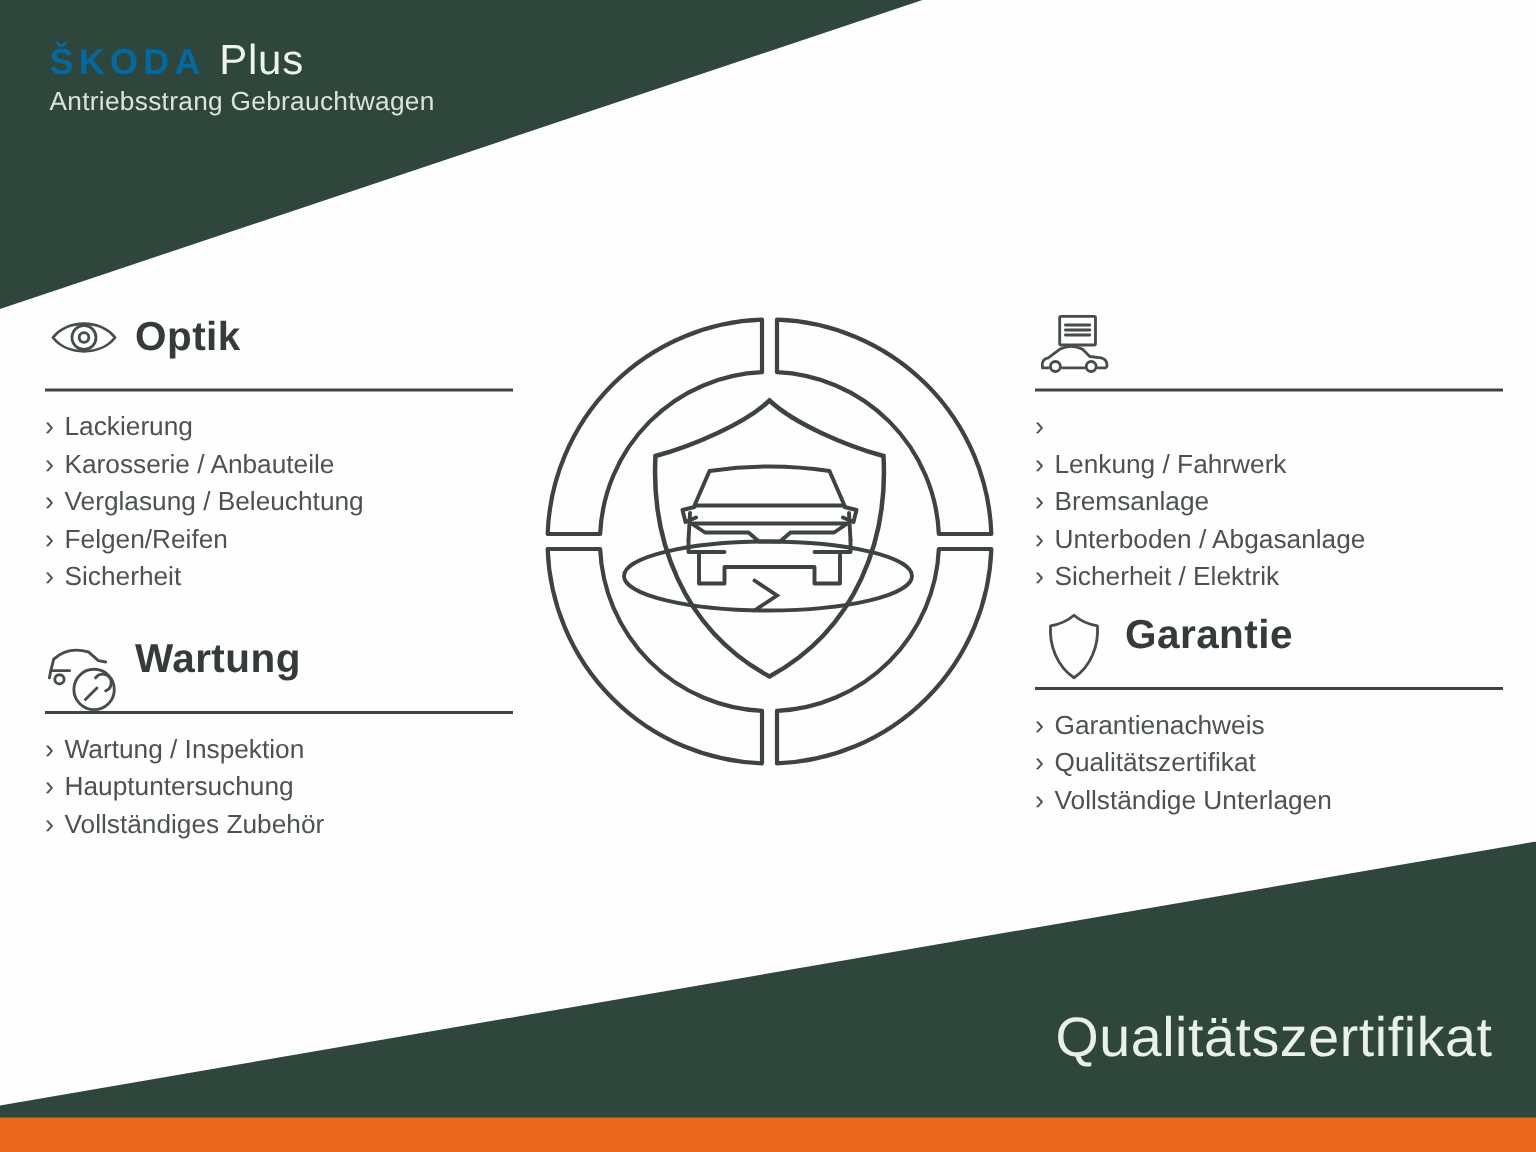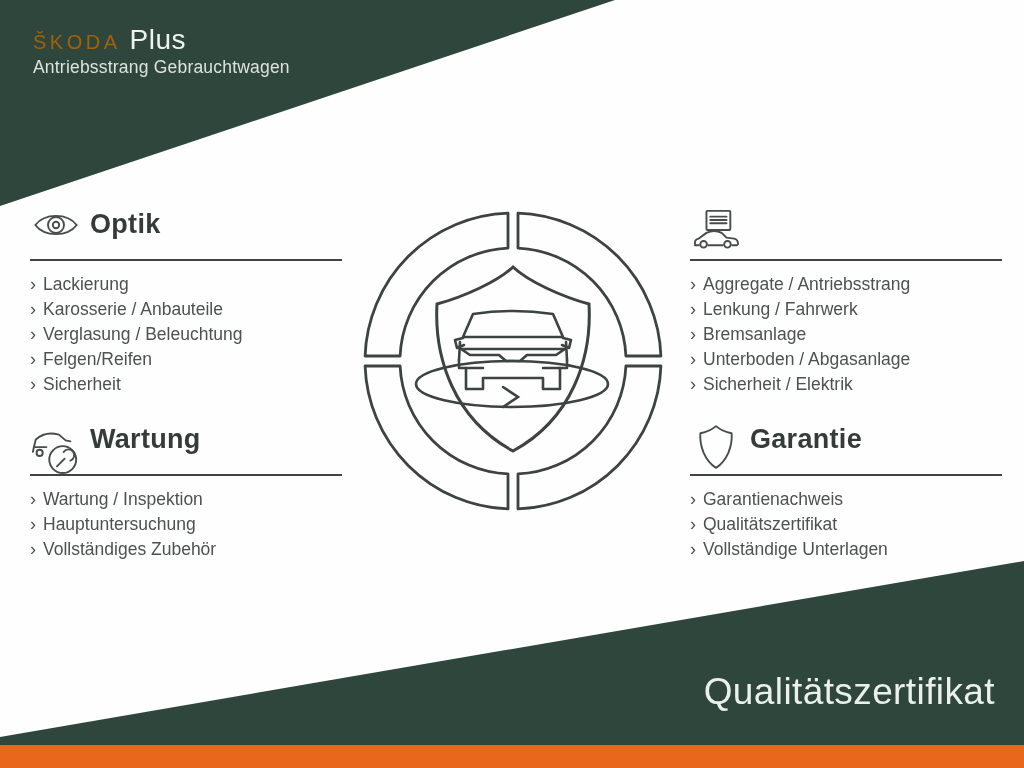--- a/index.html
+++ b/index.html
@@ -13,30 +13,30 @@
   }
   
   .wedge { position:absolute; inset:0; background: var(--green, #2f463c); }
   .wedge.top    { clip-path: polygon(0 0, 615px 0, 0 206px); }
   .wedge.bottom { clip-path: polygon(0 737px, 1024px 561px, 1024px 768px, 0 768px); }
   .orange-bar { position:absolute; left:0; right:0; bottom:0; height:23px; background: var(--orange, #e8671c); }
 
   
   .logo { position:absolute; left:33px; top:26px; line-height:1; }
   .logo-row { display:flex; align-items:baseline; gap:9px; }
-  .logo-bold  { font-size:20px; font-weight:normal; letter-spacing:3.5px; color:#a16207; }
+  .logo-bold  { font-size:24px; font-weight:bold; letter-spacing:3.5px; color:#0369a1; }
   .logo-light { font-size:28px; font-weight:300; letter-spacing:0.5px; color:#eef3ee; }
   .logo-tagline { margin-top:5px; font-size:17.5px; font-weight:300; letter-spacing:0.2px; color:#dce3de; }
 
   
   .panel { position:absolute; width:312px; }
   .panel.optik    { left:30px;  top:209px; }
   .panel.technik  { left:690px; top:209px; }
   .panel.wartung  { left:30px;  top:424px; }
-  .panel.garantie { left:690px; top:424px; }
+  .panel.garantie { left:690px; top:408px; }
   .panel-header { display:flex; align-items:flex-start; height:48px; gap:8px; }
   .icon-box { flex:0 0 52px; width:52px; display:flex; align-items:center; justify-content:center; }
   .panel-title { font-size:27px; font-weight:bold; letter-spacing:0.3px; color:#343b39; margin:0; }
   .rule { border-bottom:2px solid #3e4442; margin-top:2px; }
   .panel ul { list-style:none; margin:11px 0 0 0; padding:0; }
   .panel li { display:flex; align-items:baseline; gap:7px; font-size:17.5px; line-height:25px; color:#4c5250; }
   .chev { color:#4c5250; font-size:18px; }
 
   
   .emblem { position:absolute; left:360px; top:208px; }
@@ -135,21 +135,20 @@
           <circle cx="12" cy="37" r="3.5"></circle>
           <circle cx="37" cy="37" r="3.5"></circle>
           <path d="M3 38 h4 M17 38 h15 M42 38 h5"></path>
         </svg>
       </span>
     </div>
     <div class="rule"></div>
     <ul>
       <li>
           <span class="chev">›</span>
-          <span>Aggregate / Antriebsstrang</span>
         </li>
       <li>
           <span class="chev">›</span>
           <span>Lenkung / Fahrwerk</span>
         </li>
       <li>
           <span class="chev">›</span>
           <span>Bremsanlage</span>
         </li>
       <li>

